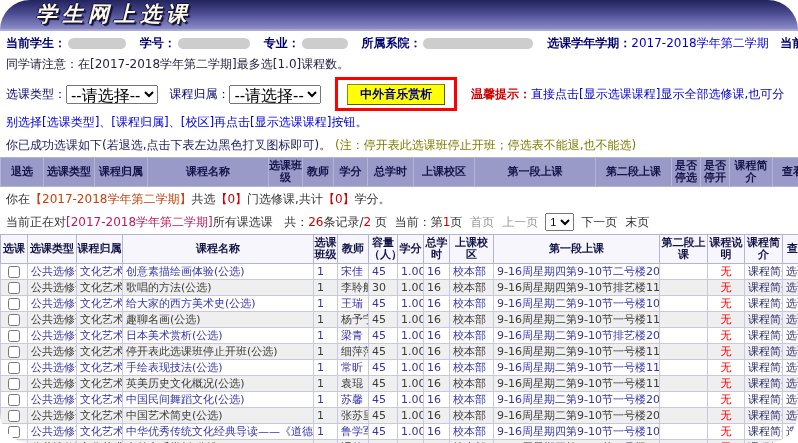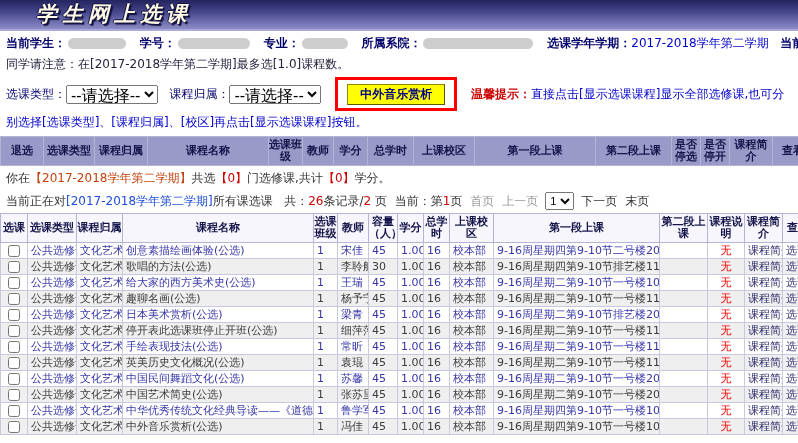--- a/index.html
+++ b/index.html
@@ -1,17 +1,17 @@
 <!DOCTYPE html>
 <html><head>
 <meta charset="utf-8">
 <style>
   html,body{margin:0;padding:0;background:#fff;}
   body{font-family:"DejaVu Sans","Liberation Sans",sans-serif;}
-  .screen{width:798px;height:443px;overflow:hidden;position:relative;background:#fff;}
+  .screen{width:798px;height:443px;overflow:hidden;position:relative;background:#fff;border-radius:30px;}
 
   
   .banner{height:29px;background:linear-gradient(180deg,#23235e 0%,#4a4a90 45%,#8c8cc8 100%);border-bottom:2px solid #a9a9d6;position:relative;}
   .banner-title{position:absolute;left:36px;top:0;font-size:21px;font-weight:bold;font-style:italic;letter-spacing:5px;color:#fdf9e4;
     text-shadow:1px 1px 0 #12123f,2px 2px 1px #12123f,-1px 0 0 #12123f,0 -1px 0 #12123f;}
 
   
   .info-line{font-size:12px;color:#00006a;padding:4px 6px 1px 6px;white-space:nowrap;}
   .info-line b{font-weight:bold;}
   .redact{display:inline-block;height:11px;background:#cdcdcd;border-radius:6px;vertical-align:middle;margin:0 10px 0 2px;}
@@ -40,21 +40,21 @@
   td.c{text-align:center;}
   td.note-cell{color:#ff0000;text-align:center;}
   td.link-cell{color:#2b2b6e;text-align:center;}
   .tbl2 input[type=checkbox]{width:12px;height:12px;margin:0;vertical-align:middle;}
 
   .summary{font-size:12px;color:#333;padding:4px 6px 2px 6px;}
   .summary .term{color:#c2410c;}
   .summary .num{color:#cc0000;}
 
   .pager{font-size:12px;color:#333;padding:3px 6px;white-space:nowrap;}
-  .pager .term{color:#1d4ed8;}
+  .pager .term{color:#be185d;}
   .pager .num{color:#cc0000;}
   .pager .muted{color:#999;margin:16px 4px;}
   .pager .nav{color:#333;margin:0 4px;cursor:pointer;}
   .pager select{font-size:11px;height:18px;vertical-align:middle;margin:0 3px;}
 </style>
 </head>
 <body>
 
 <div class="screen">
 
@@ -73,20 +73,24 @@
 
   <div class="notice">同学请注意：在[2017-2018学年第二学期]最多选[1.0]课程数。</div>
 
   <div class="controls">
     <span>选课类型：</span><select><option>--请选择--</option></select>
     &nbsp;&nbsp;<span>课程归属：</span><select><option>--请选择--</option></select>
     <span class="red-box"><button class="show-btn">中外音乐赏析</button></span>
     <span class="tip-label">温馨提示：</span><span class="tip-text">直接点击[显示选课课程]显示全部选修课,也可分别选择[选课类型]、[课程归属]、[校区]再点击[显示选课课程]按钮。</span>
   </div>
 
+  <div class="success-note">
+    <span>你已成功选课如下(若退选,点击下表左边黑色打叉图标即可)。</span>
+    <span class="aside">(注：停开表此选课班停止开班；停选表不能退,也不能选)</span>
+  </div>
 
   <table class="tbl1">
     <thead>
         <tr id="tbl1-head">
           <th style="width: 42px;">退选</th>
           <th style="width: 50px;">选课类型</th>
           <th style="width: 52px;">课程归属</th>
           <th style="width: 120px;">课程名称</th>
           <th style="width: 33px;">选课班级</th>
           <th style="width: 30px;">教师</th>

